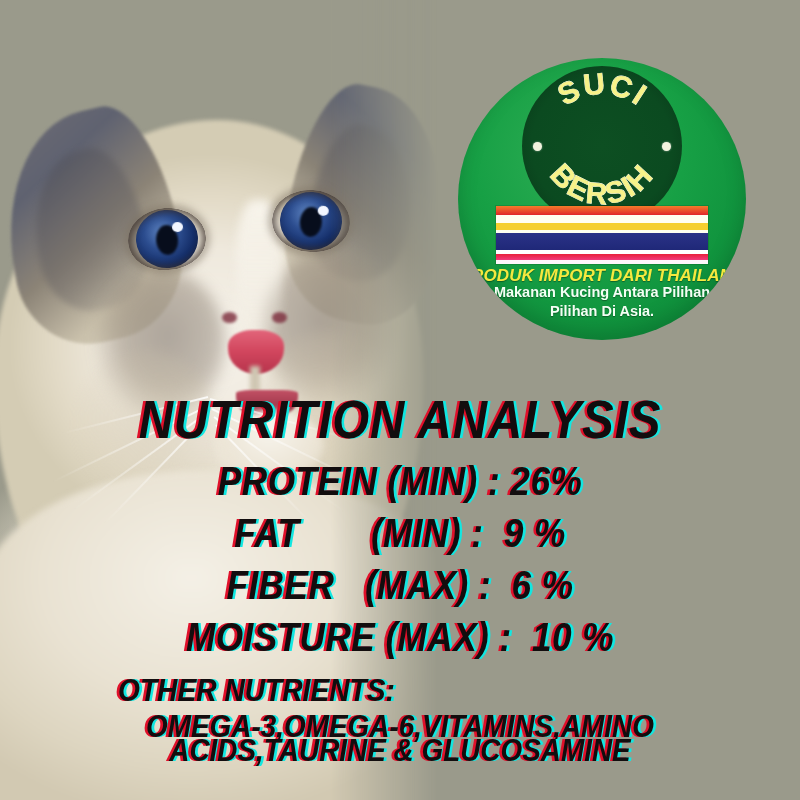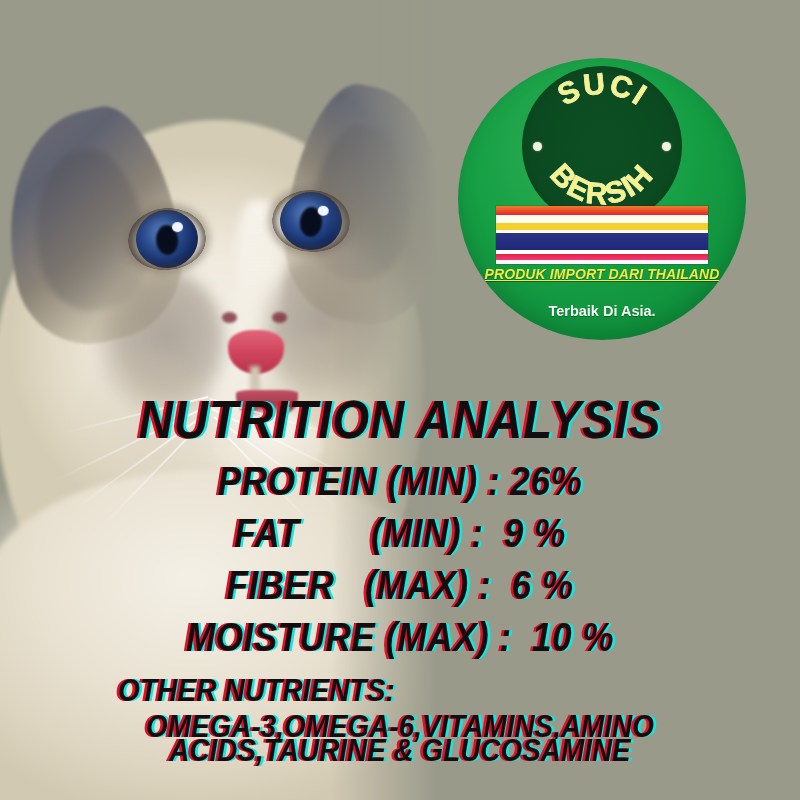--- a/index.html
+++ b/index.html
@@ -158,21 +158,21 @@
   .fs5{top:27px;height:17px;background:linear-gradient(180deg,#2b3287,#1f2878);}
   .fs6{top:44px;height:4px;background:#ffffff;}
   .fs7{top:48px;height:6px;background:linear-gradient(180deg,#e8203b,#f23a7c);}
   .fs8{top:54px;height:4px;background:#fdf6fb;}
   .badge-line{
     position:absolute;left:0;width:100%;text-align:center;
     font-family:"Liberation Sans", sans-serif;font-weight:700;
     text-shadow:0 1px 1px rgba(0,0,0,.35);
     white-space:nowrap;
   }
-  .bl1{top:208px;font-size:14px;color:#f5e93f;letter-spacing:.1px;font-style:italic;text-decoration:underline;}
+  .bl1{top:208px;font-size:17px;color:#f5e93f;letter-spacing:.1px;font-style:italic;}
   .bl2{top:226px;font-size:14.5px;color:#f3fff4;}
   .bl3{top:245px;font-size:14.5px;color:#f3fff4;}
 
   
   .txt{
     position:absolute;
     font-family:"Liberation Sans Narrow","Liberation Sans", sans-serif;
     font-weight:900;font-style:italic;
     color:#120d0e;
     white-space:pre;
@@ -278,21 +278,22 @@
         <div class="fs fs2"></div>
         <div class="fs fs3"></div>
       <div class="fs fs4"></div>
         <div class="fs fs5"></div>
         <div class="fs fs6"></div>
       <div class="fs fs7"></div>
         <div class="fs fs8"></div>
     </div>
 
     <div class="badge-line bl1">PRODUK IMPORT DARI THAILAND</div>
-    <div class="badge-line bl3">Terbaik Di Asia.</div>
+    <div class="badge-line bl2">Makanan Kucing Antara Pilihan</div>
+    <div class="badge-line bl3">Pilihan Di Asia.</div>
   </div>
 
   <div class="txt title">NUTRITION ANALYSIS</div>
 
   <div class="txt row r1">PROTEIN (MIN) : 26%</div>
   <div class="txt row r2">FAT       (MIN) :  9 %</div>
   <div class="txt row r3">FIBER   (MAX) :  6 %</div>
   <div class="txt row r4">MOISTURE (MAX) :  10 %</div>
 
   <div class="txt other">OTHER NUTRIENTS:</div>

